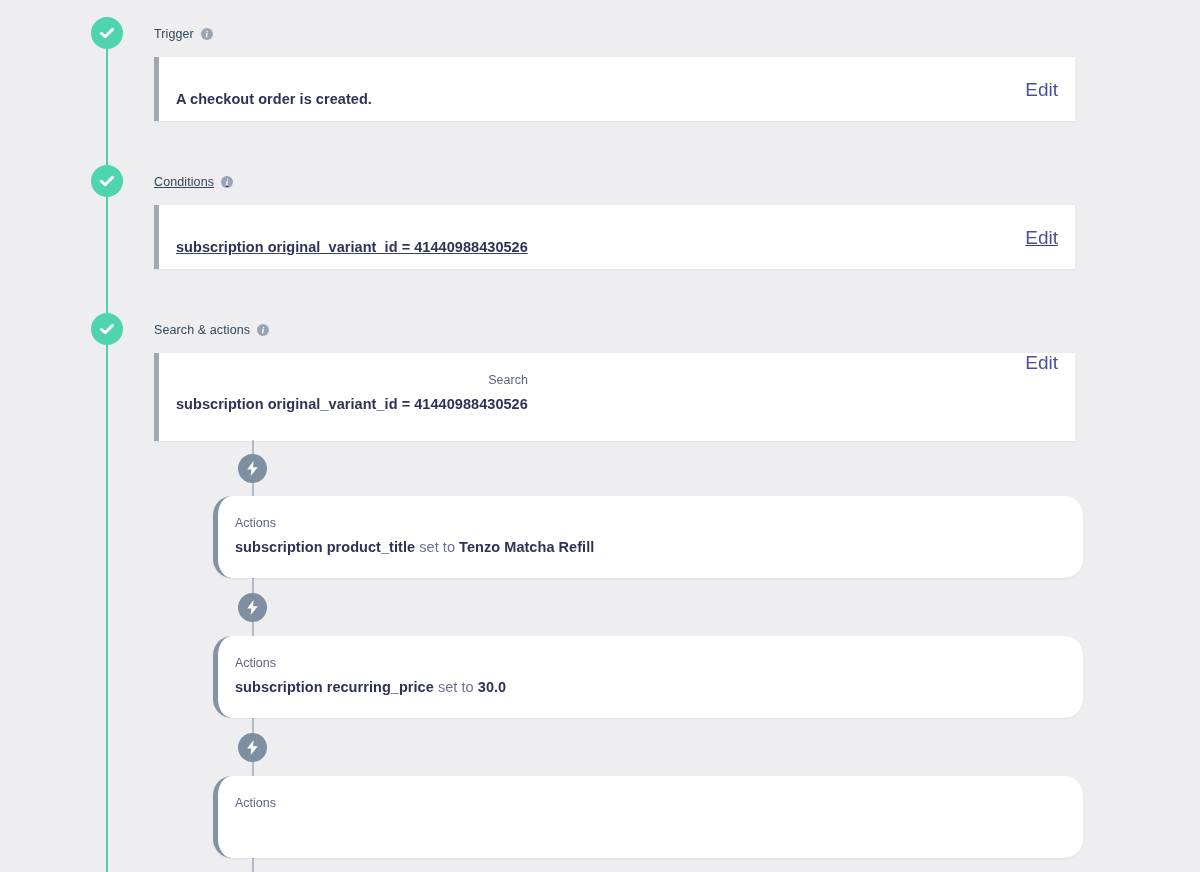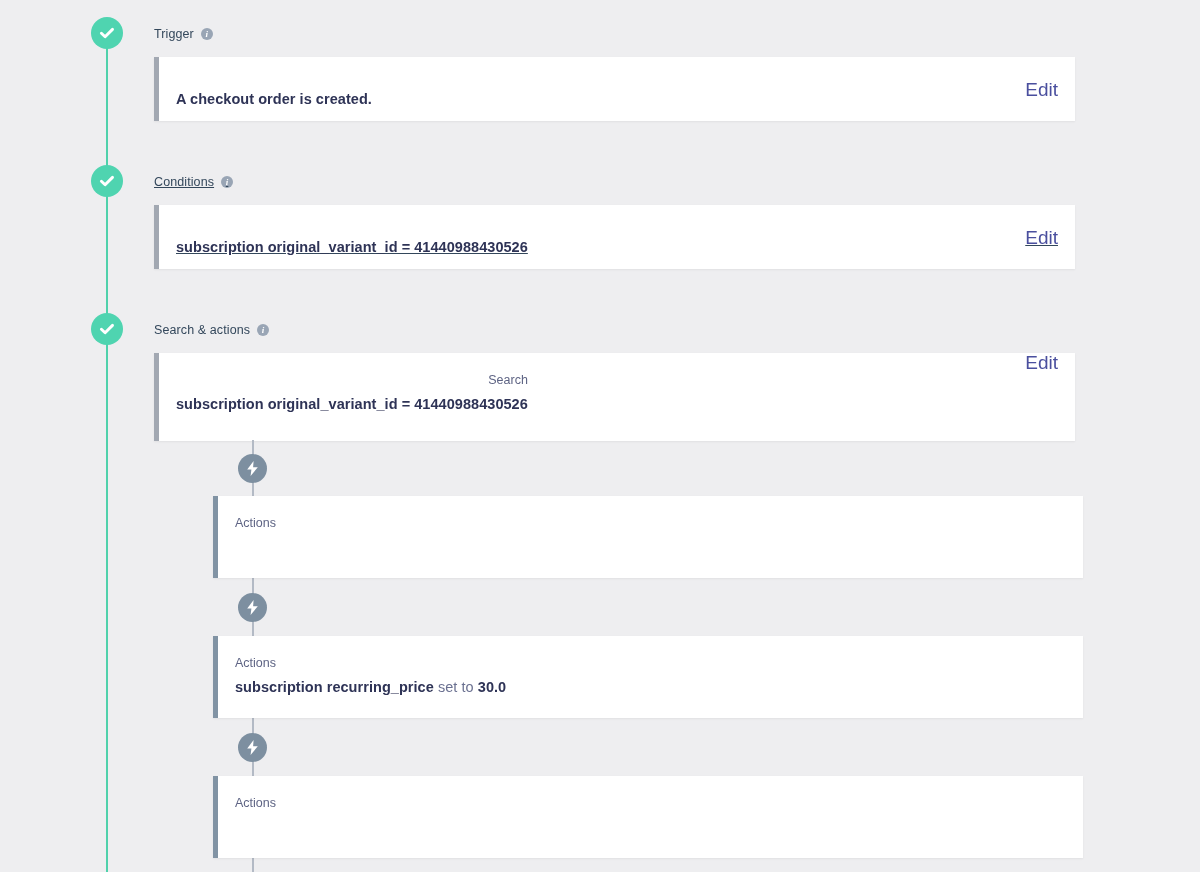--- a/index.html
+++ b/index.html
@@ -78,21 +78,21 @@
 
   
   .card {
     position: relative;
     background: #ffffff;
     border-left: 5px solid #a2a8b2;
     box-sizing: border-box;
     box-shadow: 0 1px 2px rgba(0,0,0,0.06);
   }
   .card.primary { width: 921px; }
-  .card.action  { width: 870px; border-left-color: #8193a4; }
+  .card.action  { width: 870px; border-left-color: #8193a4; border-radius: 19px; }
 
   .card-inner {
     padding: 0 17px;
     height: 100%;
     display: flex;
     align-items: center;
     justify-content: space-between;
     box-sizing: border-box;
   }
   .card-inner.stacked {
@@ -252,20 +252,21 @@
     <svg width="13" height="15" viewBox="0 0 13 15" aria-hidden="true">
       <path d="M7.6 0 L1.2 8.4 H5.4 L4.6 15 L11.8 6.2 H7.1 Z" fill="#ffffff"></path>
     </svg>
   </span>
 </div>
 
 <div class="card action" style="position:absolute;left:213px;top:496px;height:82px;z-index:2;">
   <div class="card-inner stacked">
     <div class="card-text-block">
       <span class="sub-label">Actions</span>
+      <span class="card-main"><span>subscription product_title</span><span class="soft">&nbsp;</span><span class="soft">set to</span><span class="soft">&nbsp;</span><span>Tenzo Matcha Refill</span></span>
     </div>
   </div>
 </div>
 
 <div class="card action" style="position:absolute;left:213px;top:636px;height:82px;z-index:2;">
   <div class="card-inner stacked">
     <div class="card-text-block">
       <span class="sub-label">Actions</span>
       <span class="card-main"><span>subscription recurring_price</span><span class="soft">&nbsp;</span><span class="soft">set to</span><span class="soft">&nbsp;</span><span>30.0</span></span>
     </div>

